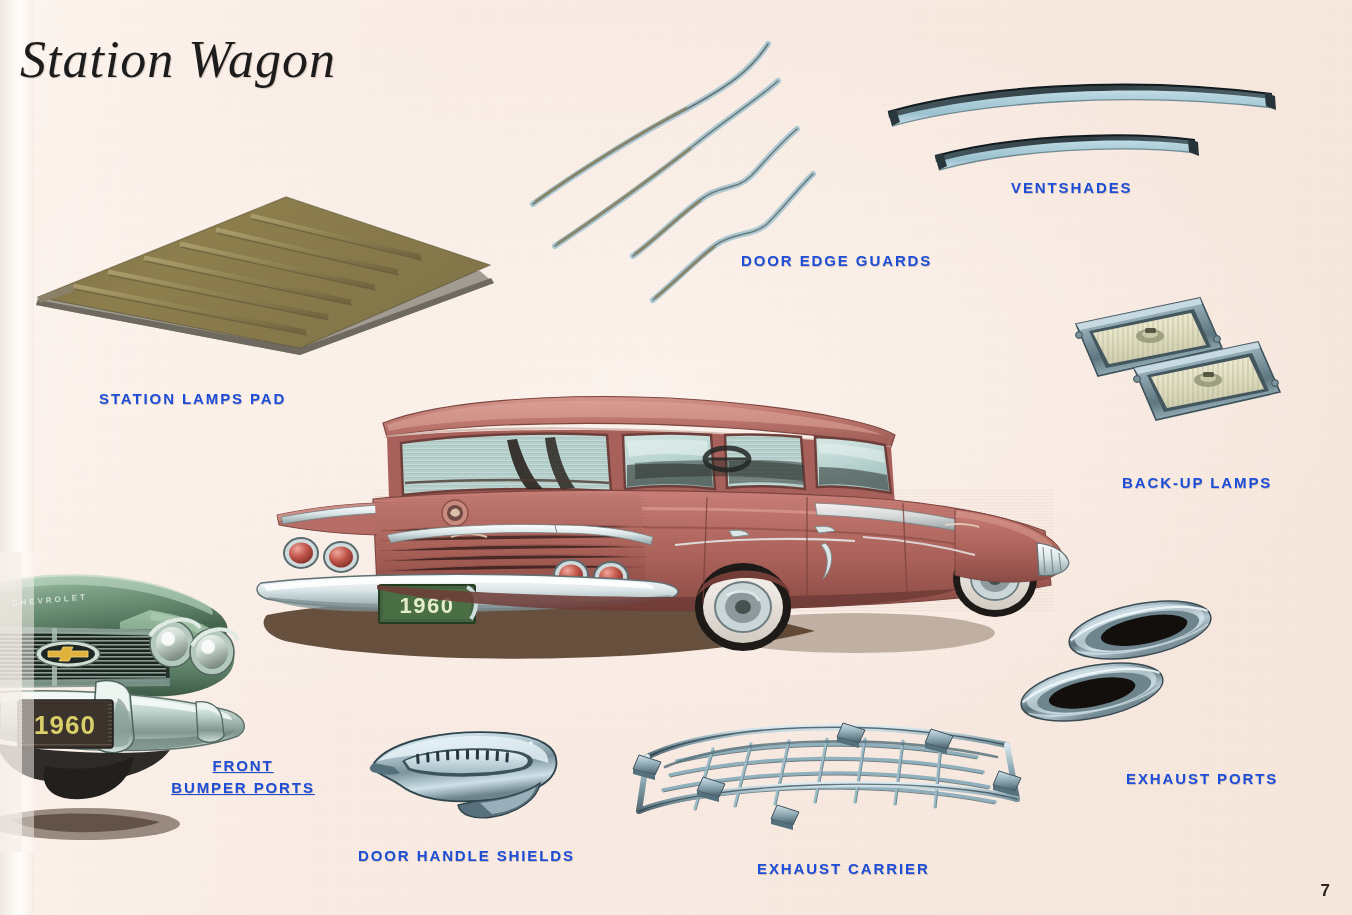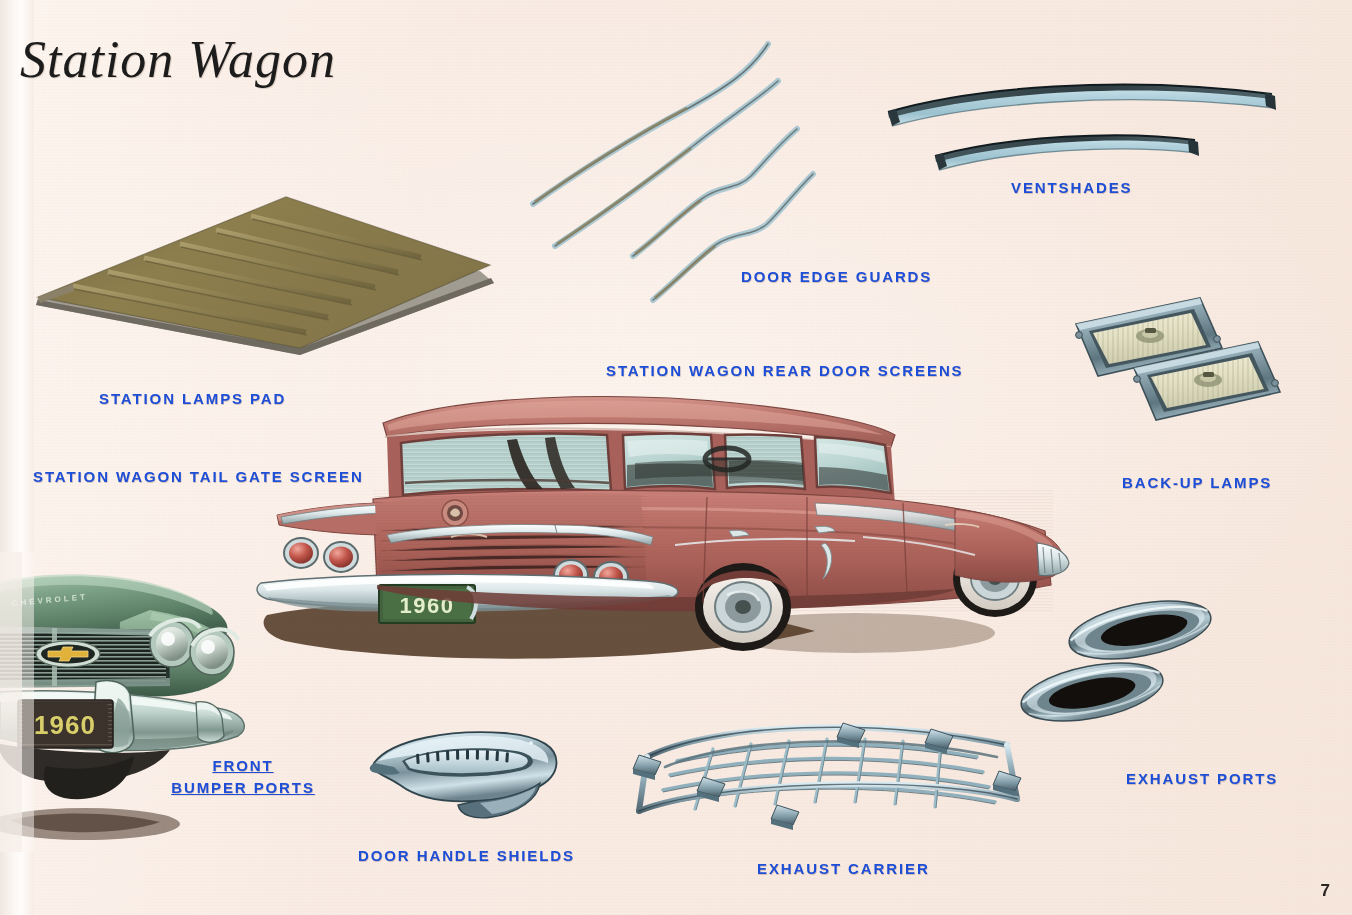--- a/index.html
+++ b/index.html
@@ -139,21 +139,20 @@
     <path d="M10 112 L258 12 L462 80 L272 163 Z" fill="none" stroke="#3f3a22" stroke-width="1.2" opacity="0.5"></path>
     <g opacity="0.16">
       <path d="M10 112 L258 12 L462 80 L272 163 Z" fill="#ffe9a8"></path>
     </g>
 
     <path d="M10 112 L45 99 L46 106 L12 118 Z" fill="#8b8169"></path>
   </svg>
 
   <div class="caption" style="left:99px; top:388px;">STATION LAMPS PAD</div>
 
-  <div class="caption" style="left:33px; top:466px;">STATION WAGON TAIL GATE SCREEN</div>
 
   <svg class="layer" style="left:525px; top:28px;" width="300" height="280" viewBox="0 0 300 280">
     <defs>
       <linearGradient id="chromeStrip" x1="0" y1="0" x2="0" y2="1">
         <stop offset="0%" stop-color="#d9ecf1"></stop>
         <stop offset="35%" stop-color="#a9c8d2"></stop>
         <stop offset="70%" stop-color="#6f8a8c"></stop>
         <stop offset="100%" stop-color="#96876a"></stop>
       </linearGradient>
       <linearGradient id="chromeStrip2" x1="0" y1="0" x2="1" y2="1">
@@ -173,23 +172,22 @@
 
     <path d="M108 228 C 130 212, 155 186, 178 170 C 196 157, 212 162, 226 148 C 238 136, 252 118, 272 101" fill="none" stroke="url(#chromeStrip2)" stroke-width="6" stroke-linecap="round"></path>
     <path d="M108 228 C 130 212, 155 186, 178 170 C 196 157, 212 162, 226 148 C 238 136, 252 118, 272 101" fill="none" stroke="#2d2f28" stroke-width="1.6" stroke-linecap="round" opacity="0.5"></path>
     <path d="M110 226 C 132 210, 154 188, 176 172" fill="none" stroke="#8a8363" stroke-width="3" opacity="0.85"></path>
 
     <path d="M128 272 C 150 254, 172 230, 192 216 C 210 204, 228 208, 242 196 C 254 185, 268 166, 288 146" fill="none" stroke="url(#chromeStrip2)" stroke-width="6" stroke-linecap="round"></path>
     <path d="M128 272 C 150 254, 172 230, 192 216 C 210 204, 228 208, 242 196 C 254 185, 268 166, 288 146" fill="none" stroke="#2d2f28" stroke-width="1.6" stroke-linecap="round" opacity="0.5"></path>
     <path d="M130 270 C 152 252, 172 232, 190 218" fill="none" stroke="#8a8363" stroke-width="3" opacity="0.85"></path>
   </svg>
 
-  <div class="caption" style="left:741px; top:266px;">DOOR EDGE GUARDS</div>
-
-  <div class="caption" style="left:606px; top:360px;">STATION WAGON REAR DOOR SCREENS</div>
+  <div class="caption" style="left:741px; top:250px;">DOOR EDGE GUARDS</div>
+
 
   <svg class="layer" style="left:880px; top:52px;" width="410" height="120" viewBox="0 0 410 120">
     <defs>
       <linearGradient id="vsBody" x1="0" y1="0" x2="0" y2="1">
         <stop offset="0%" stop-color="#cfe6ee"></stop>
         <stop offset="30%" stop-color="#b2d2dd"></stop>
         <stop offset="70%" stop-color="#9cc2cf"></stop>
         <stop offset="100%" stop-color="#cbe2ea"></stop>
       </linearGradient>
       <linearGradient id="vsTop" x1="0" y1="0" x2="1" y2="0">

